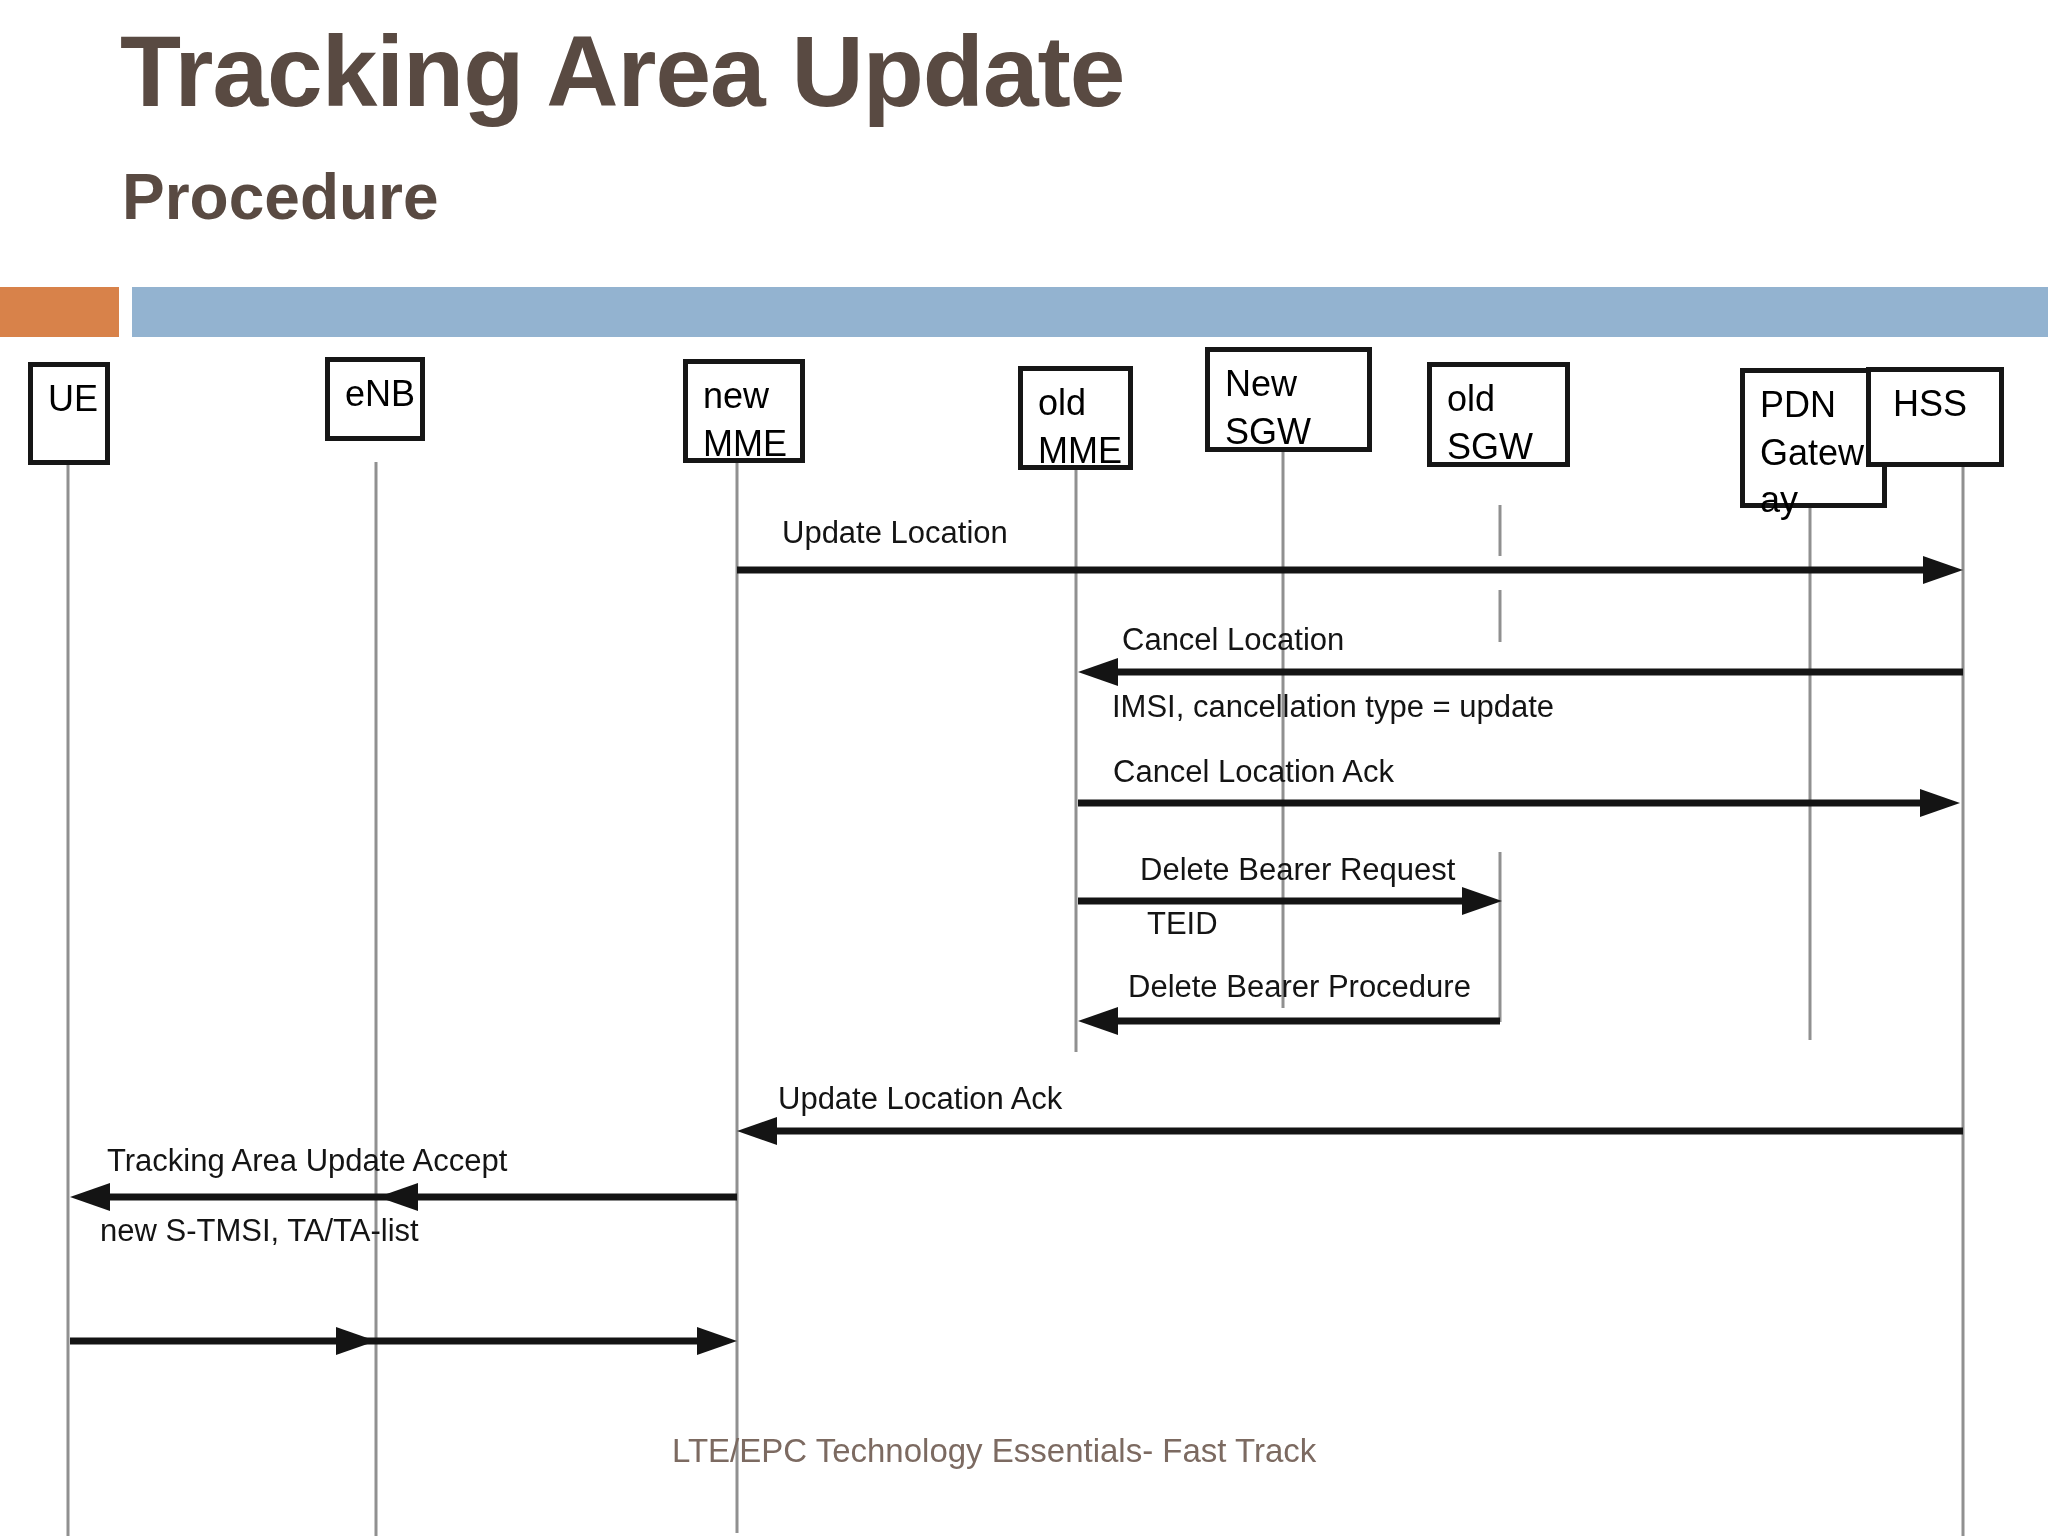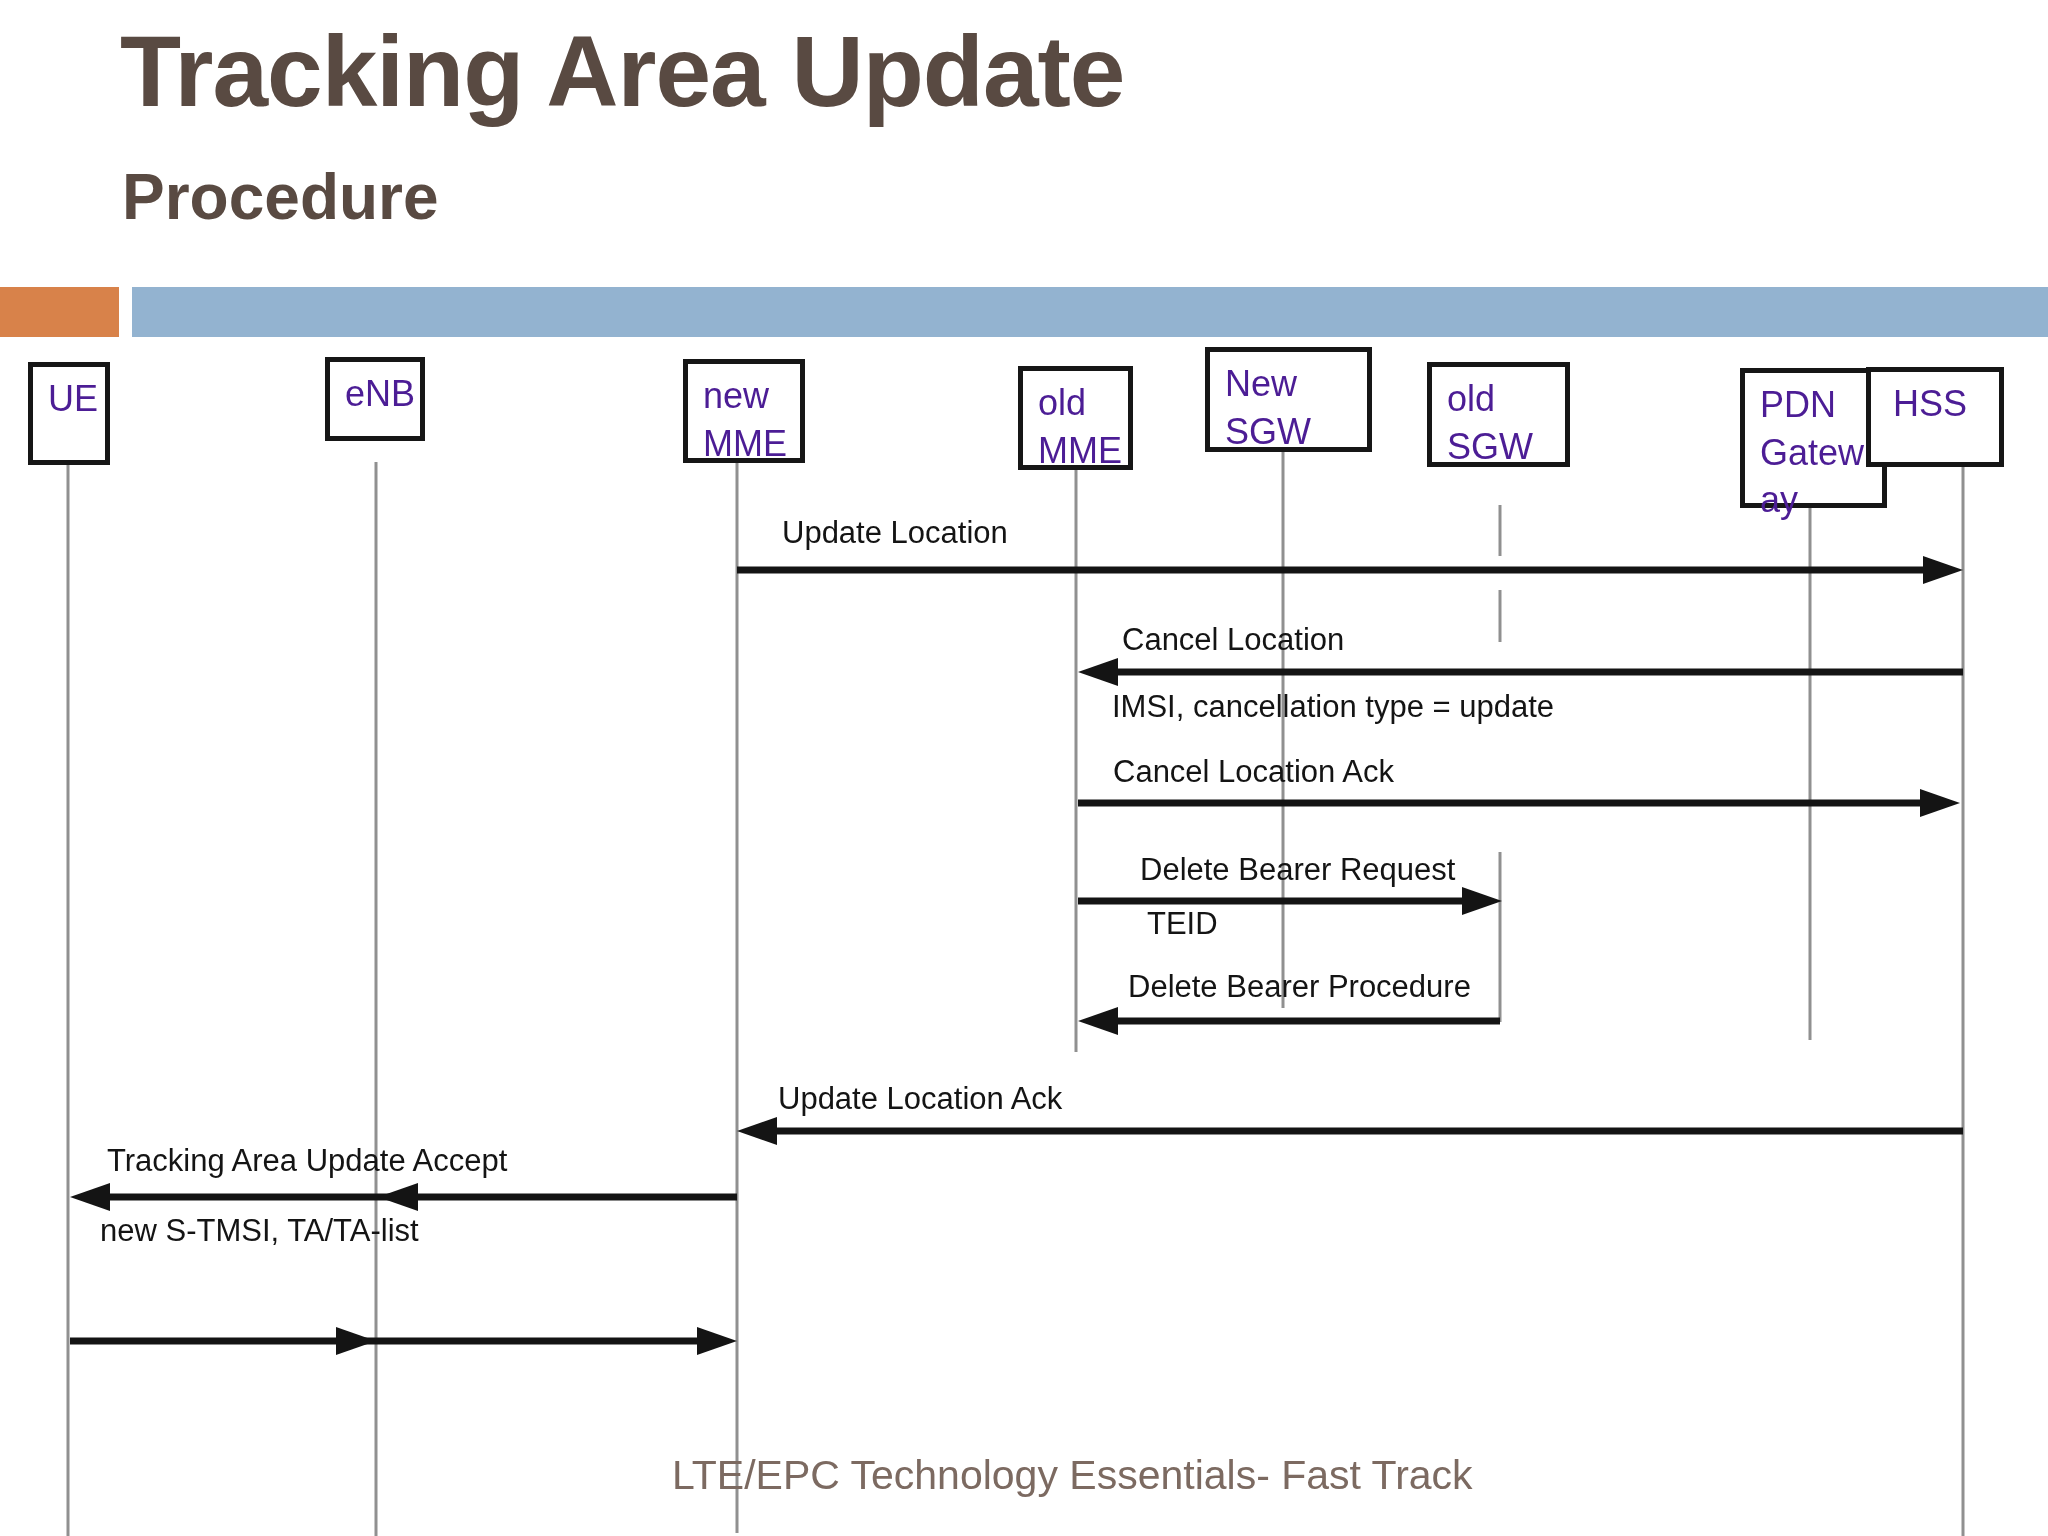--- a/index.html
+++ b/index.html
@@ -13,29 +13,29 @@
     letter-spacing:-1px;white-space:nowrap;
   }
   #subtitle{
     left:122px;top:160px;font-size:64px;font-weight:bold;color:#594a42;
     white-space:nowrap;
   }
   #orange-block{left:0px;top:287px;width:119px;height:50px;background:#d8824a;}
   #blue-bar{left:132px;top:287px;width:1916px;height:50px;background:#93b3d0;}
   .actor-box{
     background:#ffffff;border:5px solid #161616;box-sizing:border-box;
-    color:#4c1d95;font-size:36px;line-height:1.32;padding:8px 0 0 15px;
+    color:#000000;font-size:36px;line-height:1.32;padding:8px 0 0 15px;
     white-space:nowrap;
   }
   .actor-line{display:block;}
   .msg-label{
     color:#141414;font-size:31px;white-space:nowrap;line-height:1.1;
   }
   #footer{
-    left:672px;top:1432px;font-size:41px;color:#7c6a61;white-space:nowrap;margin-top:20px;
+    left:672px;top:1432px;font-size:33px;color:#7c6a61;white-space:nowrap;
   }
   #diagram-svg{position:absolute;left:0;top:0;}
 </style>
 </head>
 <body>
 
 <div id="slide">
 
   <div id="orange-block" class="abs"></div>
   <div id="blue-bar" class="abs"></div>

